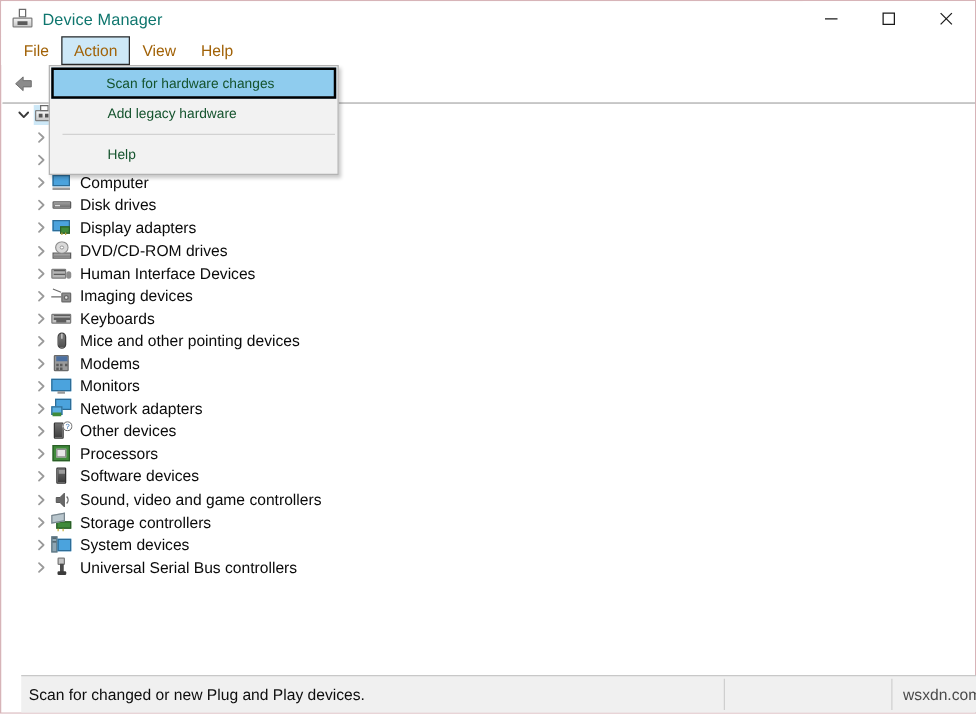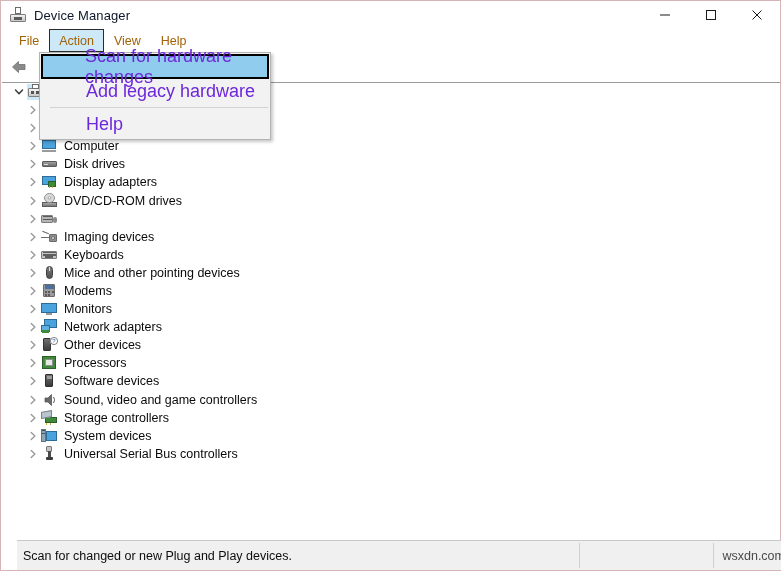--- a/index.html
+++ b/index.html
@@ -53,21 +53,21 @@
   }
   .title-icon .dm-card {
     position: absolute; left: 5px; top: 0px;
     width: 6px; height: 7px;
     background: #ffffff;
     border: 1px solid #6b6b6b;
     box-sizing: border-box;
   }
   .title-text {
     font-size: 13px;
-    color: #0f172a;
+    color: #0f766e;
     letter-spacing: 0.1px;
   }
   .win-controls {
     position: absolute;
     right: 0; top: 0;
     height: 28px;
     display: flex;
   }
   .win-btn {
     width: 46px; height: 28px;
@@ -199,22 +199,22 @@
     box-sizing: border-box;
     box-shadow: 2px 2px 3px rgba(0,0,0,0.22);
     padding: 1px 0 3px 0;
     z-index: 50;
   }
   .dd-item {
     height: 24px;
     display: flex;
     align-items: center;
     padding-left: 44px;
-    font-size: 18px;
-    color: #6d28d9;
+    font-size: 11px;
+    color: #14532d;
     box-sizing: border-box;
     margin: 0 2px;
   }
   .dd-item.highlight {
     background: #8fccee;
     border: 2px solid #000000;
     height: 25px;
     margin: 0 1px;
     padding-left: 42px;
   }
@@ -388,20 +388,21 @@
         <svg width="10" height="10" viewBox="0 0 10 10">
           <path d="M3.2 1.5 L6.9 5 L3.2 8.5" fill="none" stroke="#9a9a9a" stroke-width="1.4" stroke-linecap="round" stroke-linejoin="round"></path>
         </svg>
       </div>
       <div class="tree-icon">
         <div class="ic" style="left:0px;top:4px;width:12px;height:8px;background:#b5b5b5;border:1px solid #7d7d7d;box-sizing:border-box;border-radius:1px;"></div>
         <div class="ic" style="left:1.5px;top:5.5px;width:9px;height:1.2px;background:#5c5c5c;"></div>
         <div class="ic" style="left:1.5px;top:8px;width:9px;height:1.2px;background:#5c5c5c;"></div>
         <div class="ic" style="left:12px;top:6px;width:4px;height:6px;background:#8d8d8d;border-radius:2px;"></div>
       </div>
+      <span class="tree-label">Human Interface Devices</span>
     </div>
 
 
     <div class="tree-row child-indent">
       <div class="twisty">
         <svg width="10" height="10" viewBox="0 0 10 10">
           <path d="M3.2 1.5 L6.9 5 L3.2 8.5" fill="none" stroke="#9a9a9a" stroke-width="1.4" stroke-linecap="round" stroke-linejoin="round"></path>
         </svg>
       </div>
       <div class="tree-icon">

